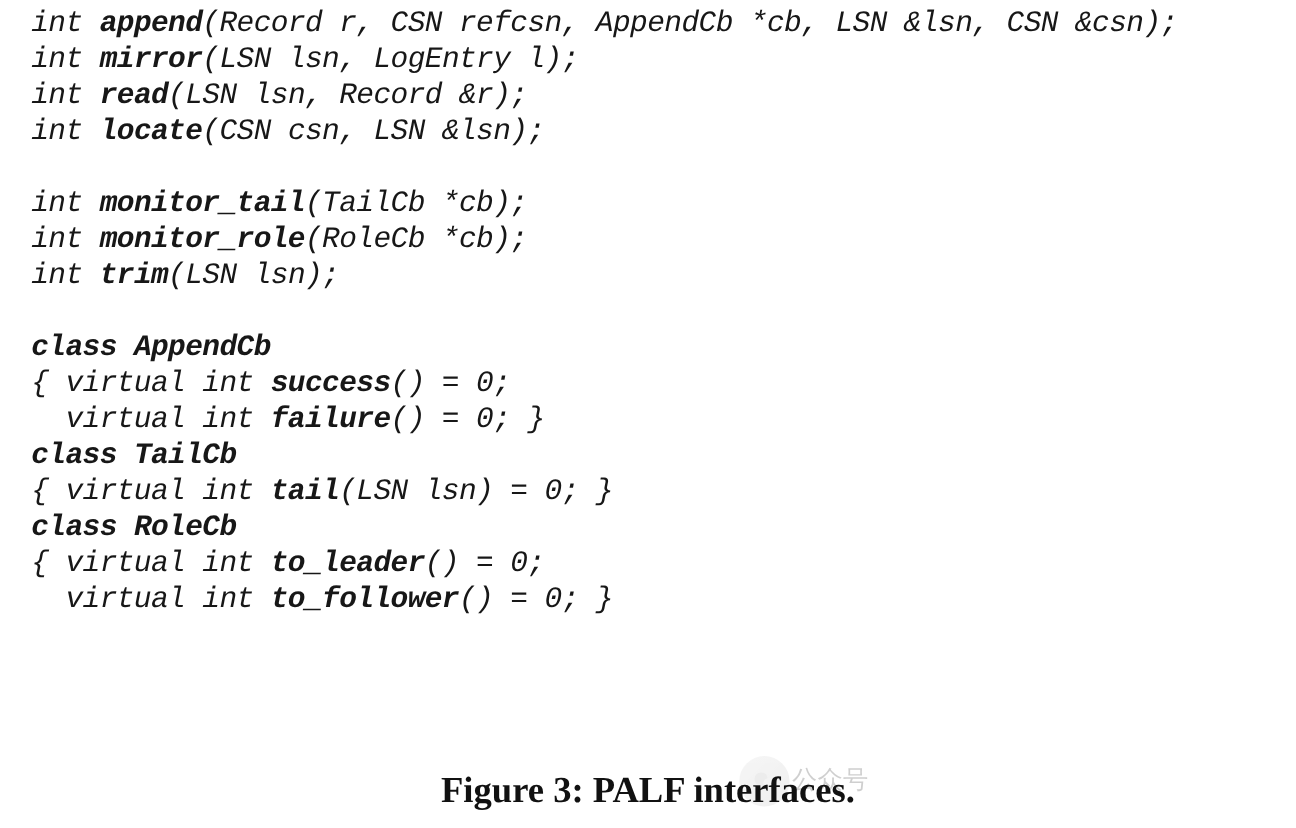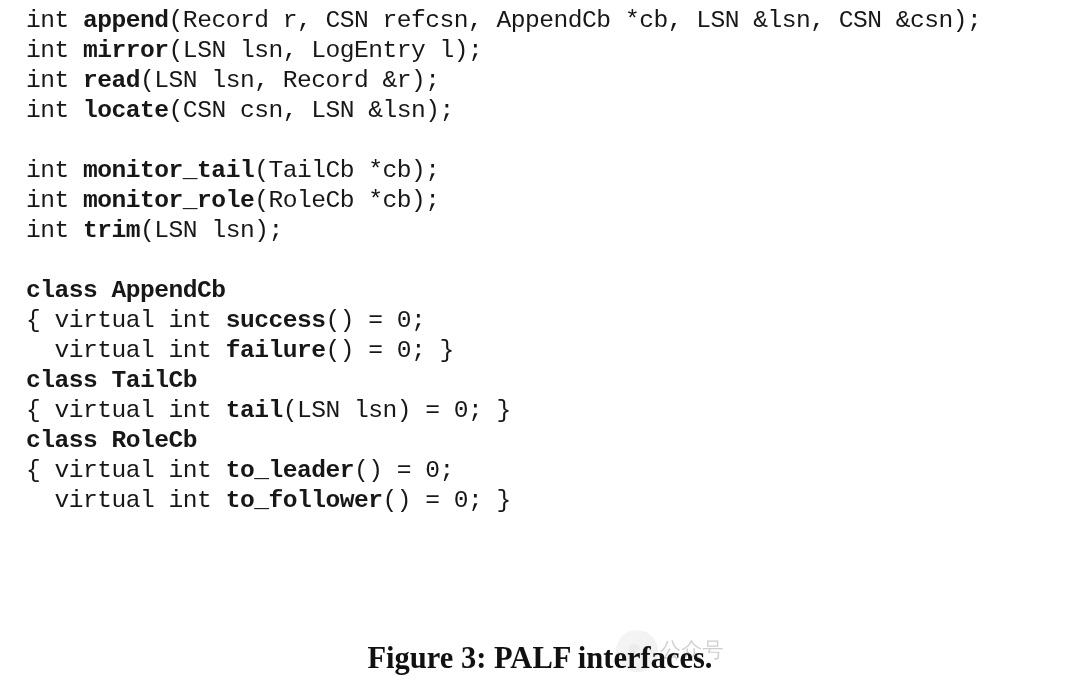--- a/index.html
+++ b/index.html
@@ -1,19 +1,19 @@
 <!DOCTYPE html>
 <html><head>
   <meta charset="utf-8">
   <style>
     * { margin: 0; padding: 0; box-sizing: border-box; }
     html, body { width: 1080px; height: 690px; background: #ffffff; font-family: "Times New Roman", Times, serif; }
     .page { padding: 6px 26px 0 26px; position: relative; height: 690px; }
     .codeblock { font-family: "Courier New", Courier, monospace; font-size: 24.6px; line-height: 1.22; letter-spacing: -0.5px; color: #171717; white-space: pre; }
-    .i { }
+    .i { font-style: italic; }
     .b { font-weight: 900; }
     .caption-row { position: absolute; left: 0; right: 0; bottom: 14px; text-align: center; }
     .caption { display: inline-block; font-size: 30.5px; font-weight: 700; color: #111111; }
     .watermark-a { position: absolute; left: 616px; bottom: 18px; width: 42px; height: 42px; opacity: 0.22; }
     .wm-circle { width: 42px; height: 42px; border-radius: 50%; background: linear-gradient(135deg,#d6d6d6,#bcbcbc); display: flex; align-items: center; justify-content: center; font-size: 11px; color: #666; }
     .watermark-b { position: absolute; left: 660px; bottom: 26px; font-size: 21px; color: rgba(110,110,110,0.33); letter-spacing: 0.2px; font-family: "Times New Roman", serif; }
     .watermark-c { position: absolute; left: 717px; bottom: 22px; font-size: 25px; color: rgba(130,130,130,0.42); letter-spacing: 0.6px; font-family: Arial, Helvetica, sans-serif; font-weight: 400; }
   </style>
 </head>
 <body>

